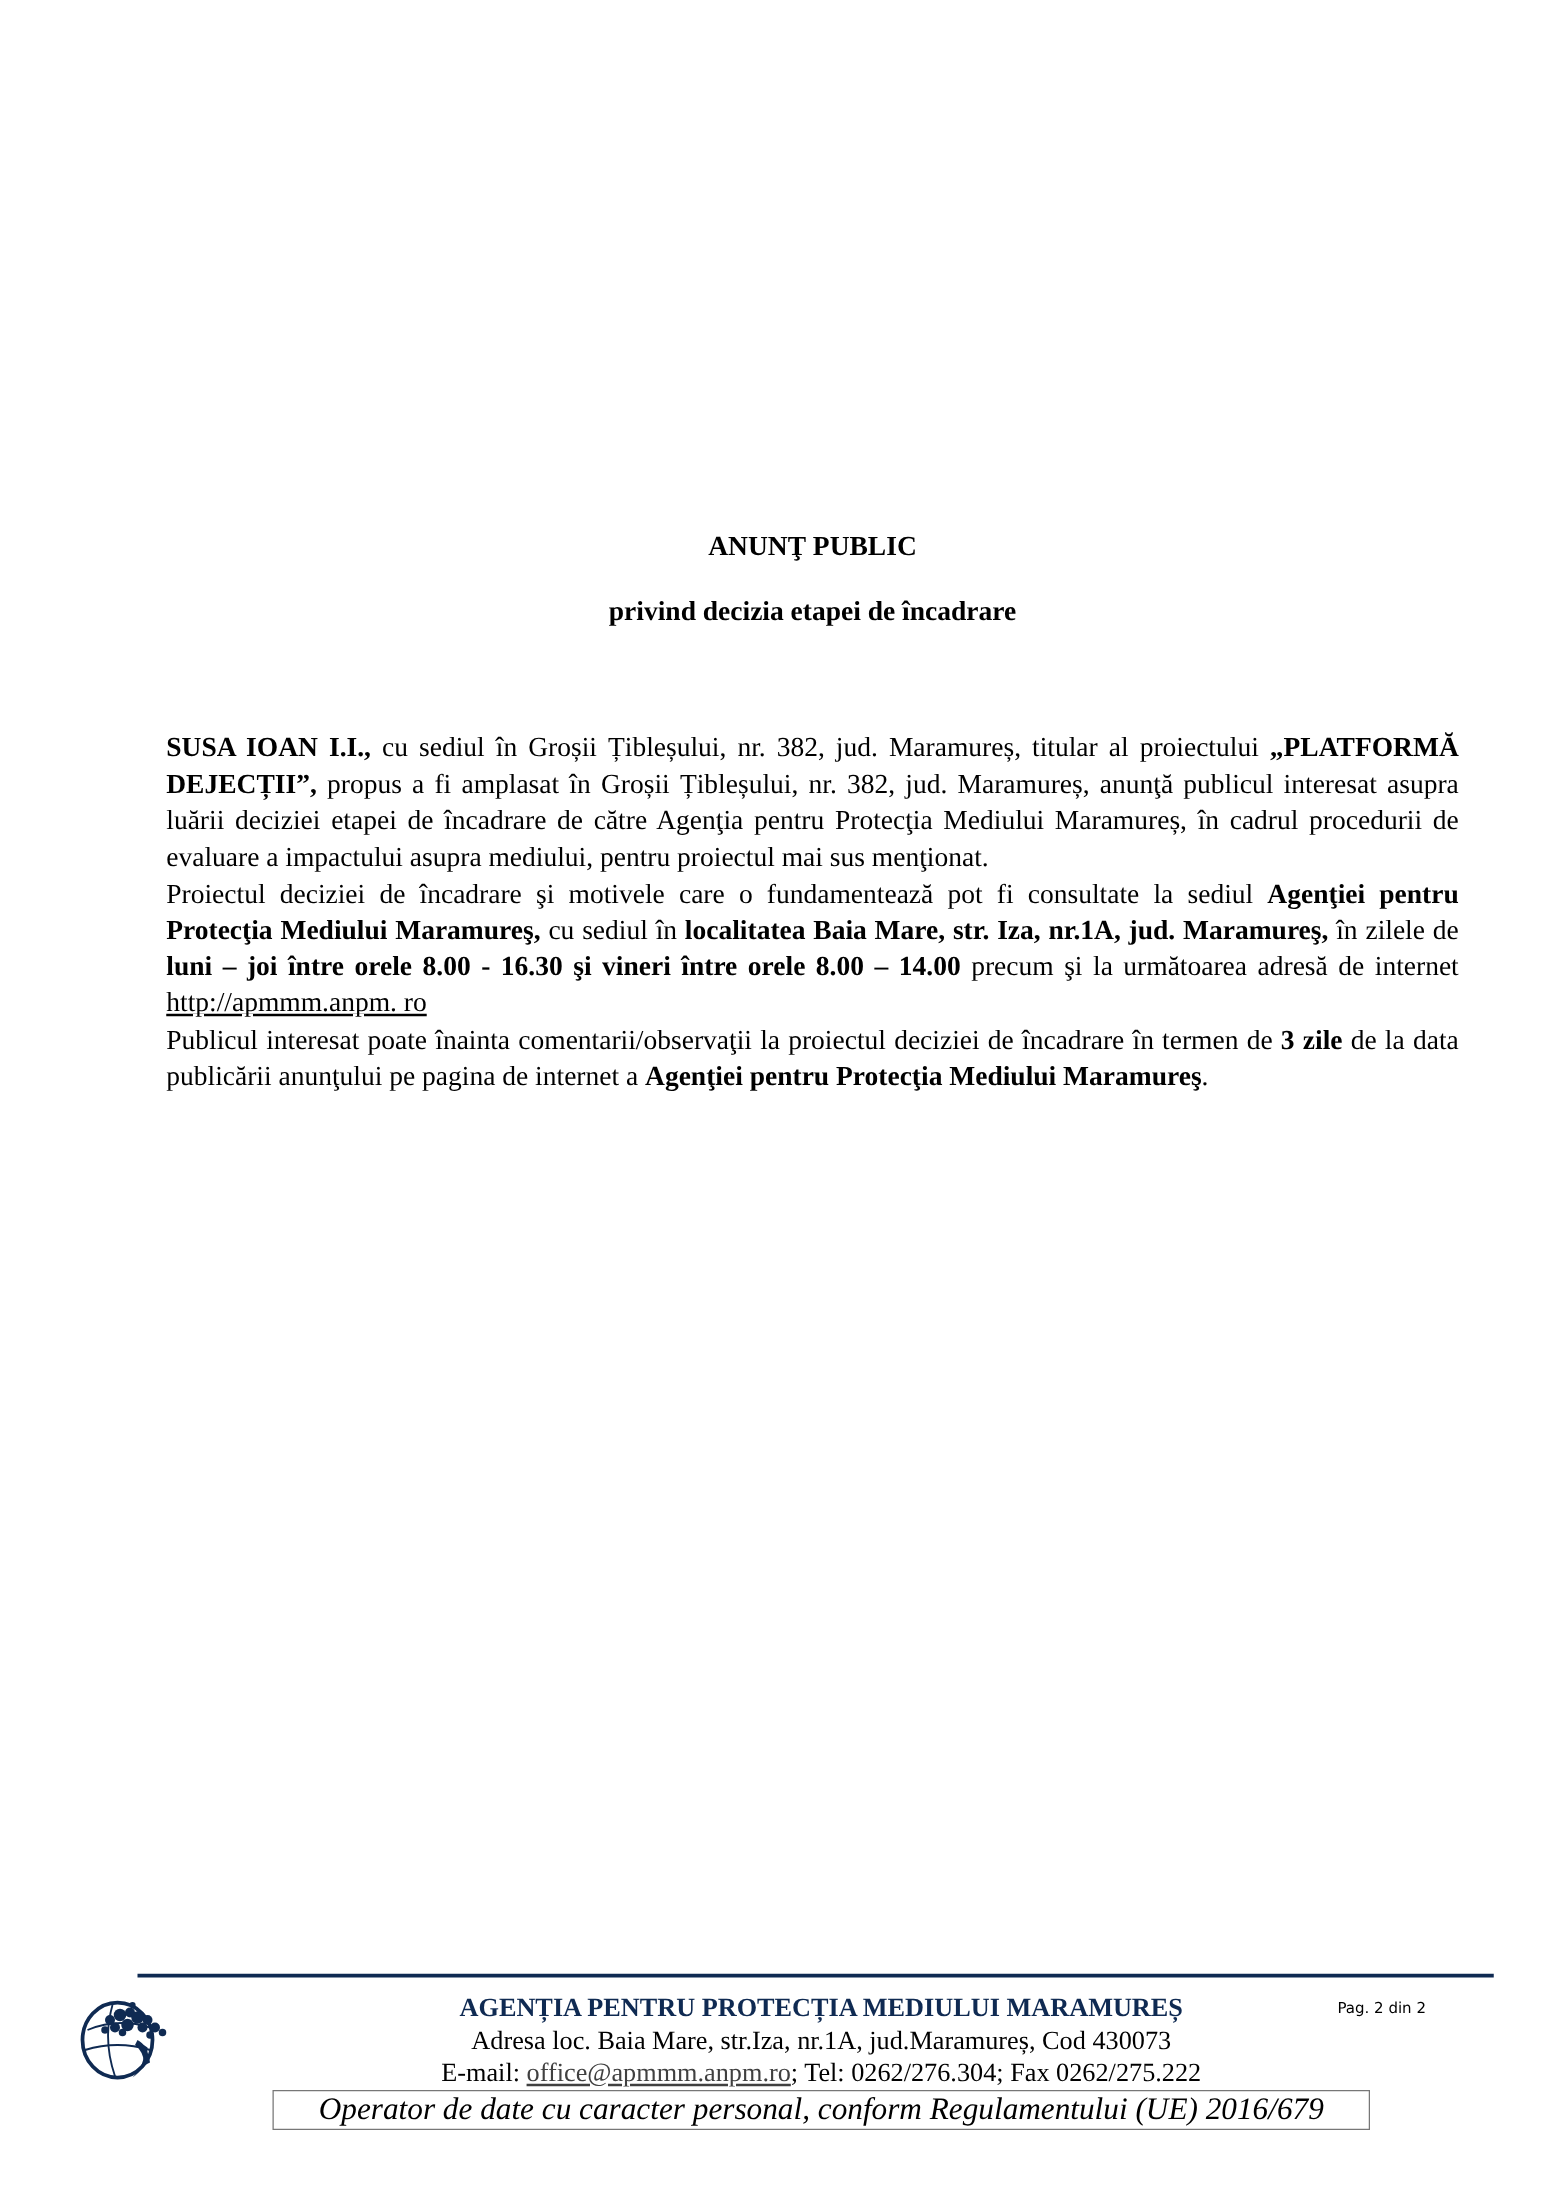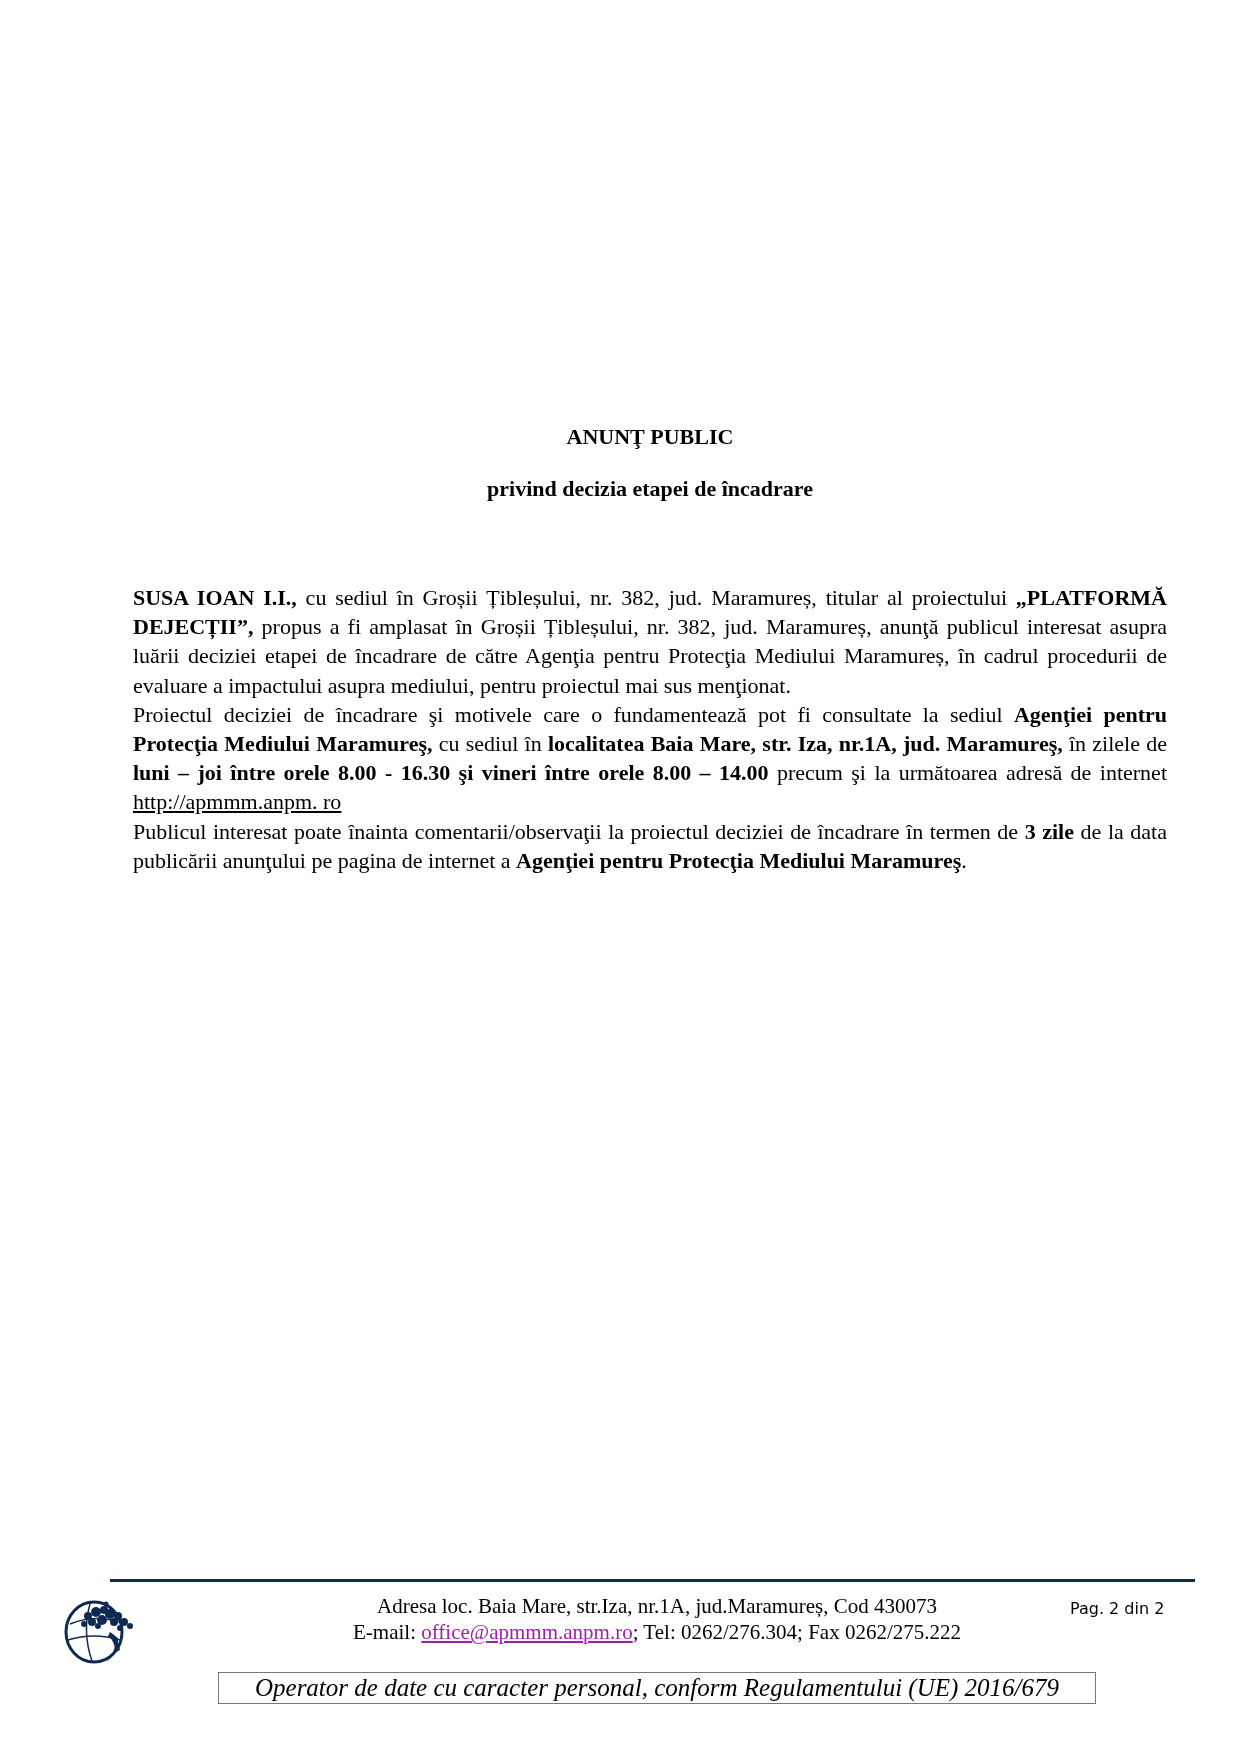--- a/index.html
+++ b/index.html
@@ -12,25 +12,25 @@
   .body-text { position: absolute; left: 133px; width: 1034px; top: 583px;
                font-size: 22px; line-height: 29.2px; text-align: justify; }
   .body-text p { margin: 0; }
   .body-text b { font-weight: bold; }
   .link-bold { font-weight: normal; text-decoration: underline; }
   .footer-rule { position: absolute; left: 110px; top: 1579px; width: 1085px; height: 3px; background: #0f2a52; }
   .logo { position: absolute; left: 60px; top: 1592px; width: 80px; height: 76px; }
   .footer-center { position: absolute; left: 218px; width: 878px; top: 1593px; text-align: center; }
   .agency { font-weight: bold; color: #0f2a52; font-size: 21px; line-height: 26px; }
   .footer-line { font-size: 21px; line-height: 26px; }
-  .email-link { color: #a21caf; text-decoration: underline; text-align: center; }
+  .email-link { color: #404040; text-decoration: underline; text-align: center; }
   .gdpr-box { position: absolute; left: 218px; top: 1672px; width: 876px; height: 30px;
               border: 1px solid #777; text-align: center; font-style: italic; font-size: 25px; line-height: 29px; }
   .page-num { position: absolute; left: 1070px; top: 1599px; font-family: "DejaVu Sans", "Liberation Sans", sans-serif;
-              font-size: 16px; }
+              font-size: 12px; }
 </style>
 </head>
 <body>
 
 <div class="title">ANUNŢ PUBLIC</div>
 <div class="subtitle">privind decizia etapei de încadrare</div>
 
 <div class="body-text">
   <p><b>SUSA IOAN I.I.,</b><span> cu sediul în Groșii Țibleșului, nr. 382, jud. Maramureș, titular al proiectului </span><b>„PLATFORMĂ DEJECȚII”,</b><span> propus a fi amplasat în Groșii Țibleșului, nr. 382, jud. Maramureș, anunţă publicul interesat asupra luării deciziei etapei de încadrare de către Agenţia pentru Protecţia Mediului Maramureș, în cadrul procedurii de evaluare a impactului asupra mediului, pentru proiectul mai sus menţionat.</span></p>
   <p><span>Proiectul deciziei de încadrare şi motivele care o fundamentează pot fi consultate la sediul </span><b>Agenţiei pentru Protecţia Mediului Maramureş,</b><span> cu sediul în </span><b>localitatea Baia Mare, str. Iza, nr.1A, jud. Maramureş,</b><span> în zilele de </span><b>luni – joi între orele 8.00 - 16.30 şi vineri între orele 8.00 – 14.00</b><span style="white-space:pre-wrap"> precum şi la următoarea adresă de internet  </span><span class="link-bold">http://apmmm.anpm. ro</span></p>
@@ -60,19 +60,20 @@
       <circle cx="54" cy="30" r="4"></circle>
         <circle cx="24" cy="32" r="3"></circle>
         <circle cx="60" cy="36" r="3"></circle>
       <circle cx="46" cy="12" r="2.5"></circle>
         <circle cx="38" cy="34" r="3"></circle>
     </g>
   </svg>
 </div>
 
 <div class="footer-center">
+  <div class="agency">AGENȚIA PENTRU PROTECȚIA MEDIULUI MARAMUREȘ</div>
   <div class="footer-line">Adresa loc. Baia Mare, str.Iza, nr.1A, jud.Maramureș, Cod 430073</div>
   <div class="footer-line"><span style="white-space:pre">E-mail: </span><span class="email-link">office@apmmm.anpm.ro</span><span>; Tel: 0262/276.304; Fax 0262/275.222</span></div>
 </div>
 
 <div class="gdpr-box">Operator de date cu caracter personal, conform Regulamentului (UE) 2016/679</div>
 
 <div class="page-num">Pag. 2 din 2</div>
 
 </body></html>

